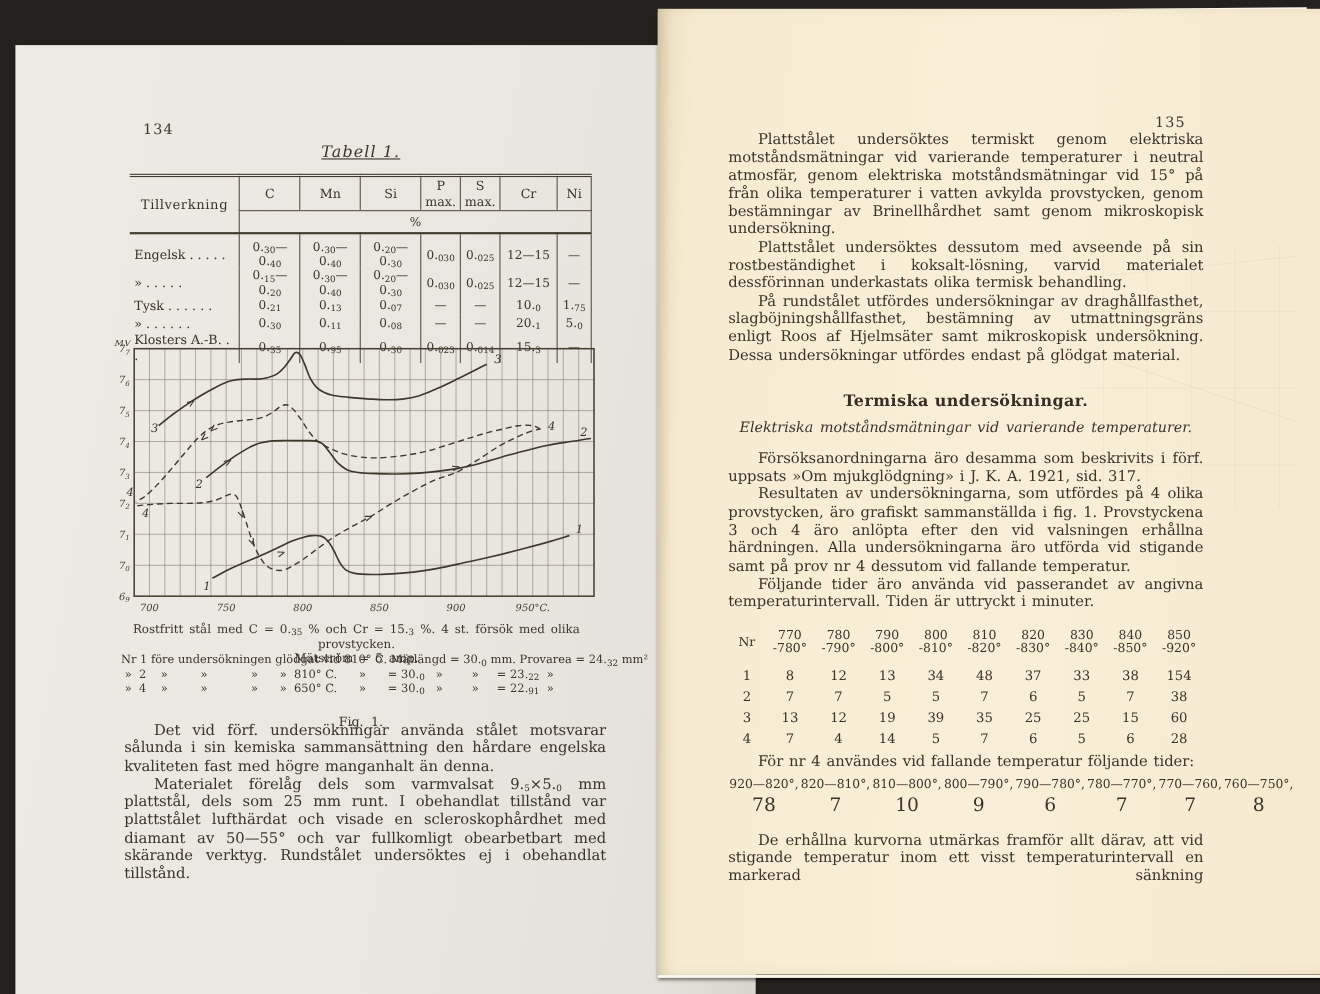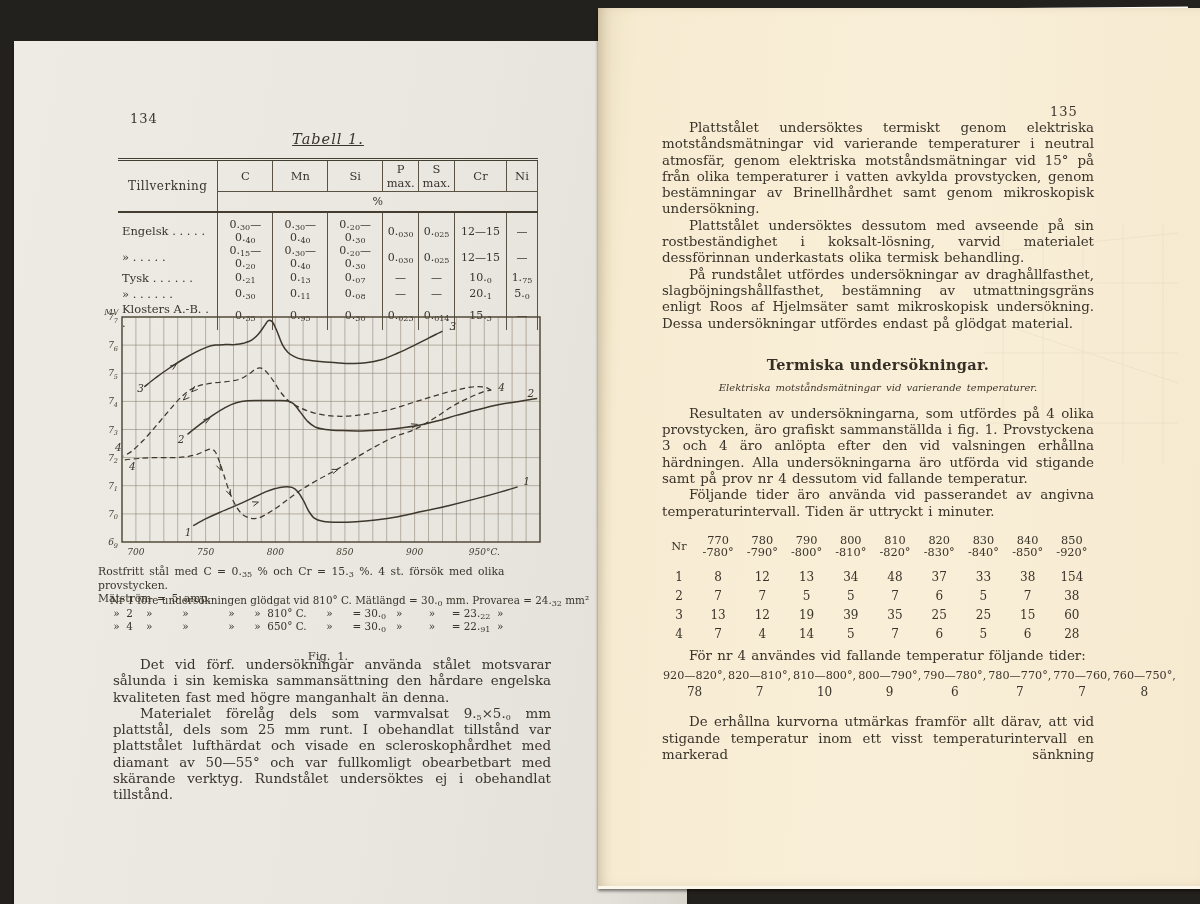--- a/index.html
+++ b/index.html
@@ -40,40 +40,40 @@
   table.tabell1 td{border-left:1px solid #5a5245;text-align:center;height:15.8px;padding:0 2px;}
   table.tabell1 td.lbl{border-left:none;text-align:left;padding-left:4px;font-size:11.5px;}
   table.tabell1 td:last-child,table.tabell1 th:last-child{border-right:1px solid #5a5245;}
   table.tabell1 tbody tr:first-child td{padding-top:5px;}
 
   svg.fig1{position:absolute;left:84px;top:268px;}
   .tick{font-size:9px;font-style:italic;fill:#443c30;font-family:"DejaVu Serif",serif;}
   .mv{font-size:8.5px;font-style:italic;fill:#443c30;font-family:"DejaVu Serif",serif;}
   .clabel{font-size:10.5px;font-style:italic;fill:#3b342a;font-family:"DejaVu Serif",serif;}
 
-  .fig-caption{position:absolute;left:84px;top:524px;width:452px;text-align:left;
+  .fig-caption{position:absolute;left:84px;top:524px;width:452px;text-align:center;
      font-size:10.8px;line-height:13.5px;color:#3b342a;word-spacing:2px;}
   .spec-lines{position:absolute;left:96px;top:553px;width:452px;font-size:10.4px;line-height:13.2px;
      color:#3b342a;text-align:left;}
   .spec-line{white-space:pre;}
   .fig-label{position:absolute;left:104px;top:608px;width:420px;text-align:center;
      font-size:11.5px;word-spacing:3px;}
   .left-body{position:absolute;left:99px;top:616px;width:438px;}
 
   
   .right-col{position:absolute;left:64px;top:112px;width:432px;}
   h3.sect{margin:24px 0 9px;text-align:center;font-size:14.5px;letter-spacing:.4px;color:#352f25;}
-  .subhead{margin:0 0 13px;text-align:center;font-style:italic;font-size:10px;word-spacing:2px;}
+  .subhead{margin:0 0 13px;text-align:center;font-style:italic;font-size:13px;word-spacing:2px;}
   table.times{width:100%;border-collapse:collapse;margin:13px 0 6px;font-size:12px;color:#3a332a;}
   table.times th{font-weight:normal;font-size:11.3px;line-height:12.5px;padding:2px 0 6px;}
   table.times td{text-align:center;padding:4px 0 1px;}
   table.times .nr{width:34px;}
   table.falling{margin:5px auto 0;border-collapse:collapse;font-size:11.2px;color:#3a332a;}
   table.falling td{padding:0 1px;white-space:nowrap;}
-  table.falling tr.vals td{text-align:center;padding-top:3px;font-size:12px;}
+  table.falling tr.vals td{text-align:center;padding-top:3px;font-size:17px;}
   .closing{margin-top:15px;}
 
   .ghost{position:absolute;opacity:.055;pointer-events:none;}
 </style>
 </head>
 <body>
 
 <div class="scene">
 
   <div class="edge-strip edge-top-1"></div>
@@ -289,20 +289,21 @@
     </svg>
 
     <div class="right-col">
       <p>Plattstålet undersöktes termiskt genom elektriska motståndsmätningar vid varierande temperaturer i neutral atmosfär, genom elektriska motståndsmätningar vid 15° på från olika temperaturer i vatten avkylda provstycken, genom bestämningar av Brinellhårdhet samt genom mikroskopisk undersökning.</p>
       <p>Plattstålet undersöktes dessutom med avseende på sin rostbeständighet i koksalt-lösning, varvid materialet dessförinnan underkastats olika termisk behandling.</p>
       <p>På rundstålet utfördes undersökningar av draghållfasthet, slagböjningshållfasthet, bestämning av utmattningsgräns enligt Roos af Hjelmsäter samt mikroskopisk undersökning.  Dessa undersökningar utfördes endast på glödgat material.</p>
 
       <h3 class="sect">Termiska undersökningar.</h3>
       <div class="subhead">Elektriska motståndsmätningar vid varierande temperaturer.</div>
 
+      <p>Försöksanordningarna äro desamma som beskrivits i förf. uppsats »Om mjukglödgning» i J. K. A. 1921, sid. 317.</p>
       <p>Resultaten av undersökningarna, som utfördes på 4 olika provstycken, äro grafiskt sammanställda i fig. 1.  Provstyckena 3 och 4 äro anlöpta efter den vid valsningen erhållna härdningen.  Alla undersökningarna äro utförda vid stigande samt på prov nr 4 dessutom vid fallande temperatur.</p>
       <p>Följande tider äro använda vid passerandet av angivna temperaturintervall.  Tiden är uttryckt i minuter.</p>
 
       <table class="times">
           <thead>
             <tr>
               <th class="nr">Nr</th>
               <th>770<br>-780°</th>
               <th>780<br>-790°</th>
               <th>790<br>-800°</th>

